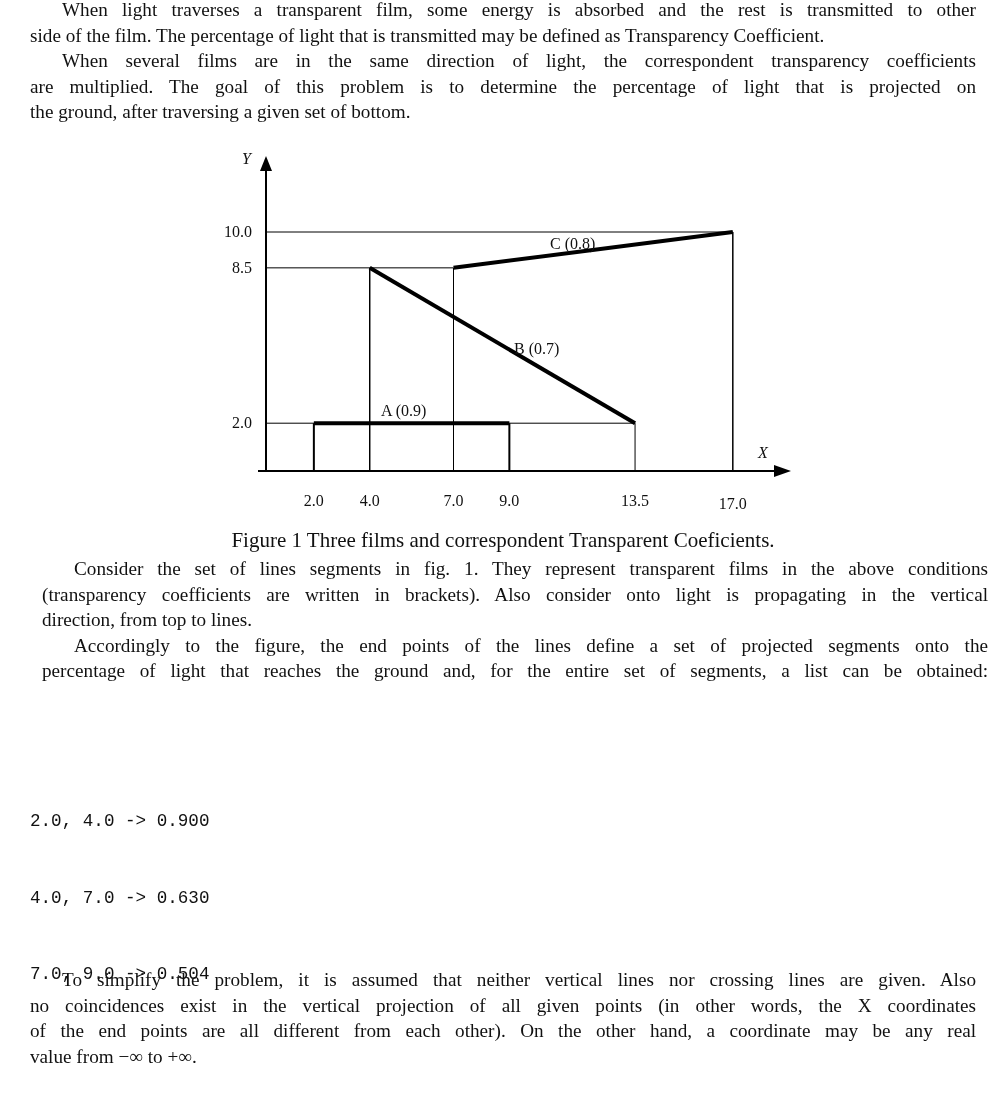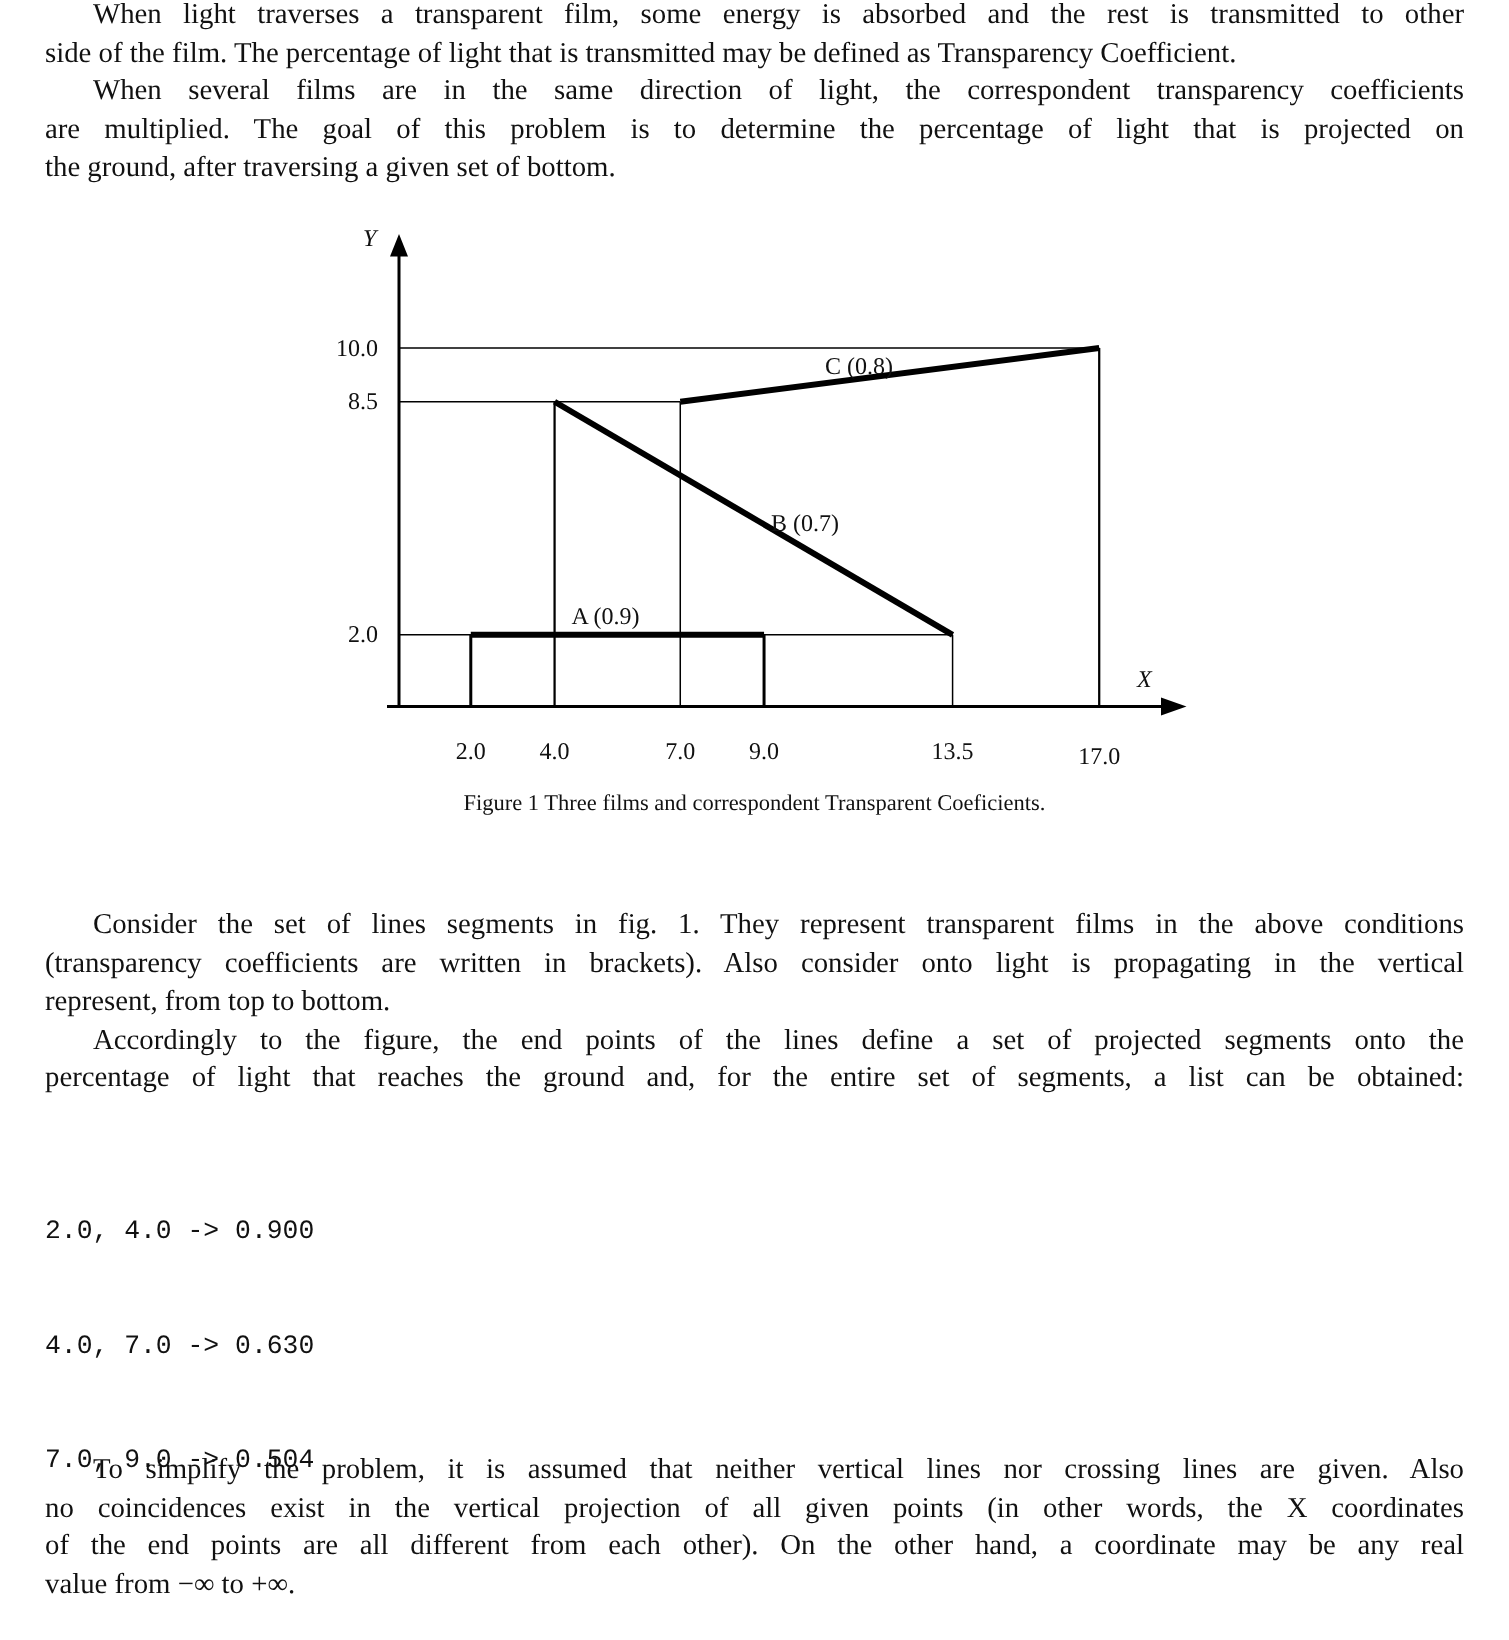--- a/index.html
+++ b/index.html
@@ -6,22 +6,22 @@
   body { width: 1006px; height: 1093px; position: relative; overflow: hidden;
          font-family: "DejaVu Serif", "Liberation Serif", serif; color: #111; }
   .para { position: absolute; left: 30px; width: 946px; font-size: 19.2px; line-height: 25.5px;
           text-align: justify; font-family: "Liberation Serif", serif; }
   .para .line { display: block; text-align: justify; text-align-last: justify; white-space: nowrap; }
   .para .line.last { text-align-last: left; }
   .indent { text-indent: 32px; }
   #p1 { top: -3px; }
   #fig { position: absolute; left: 0; top: 140px; }
   #caption { position: absolute; top: 528px; left: 0; width: 1006px; text-align: center;
-             font-size: 15px; font-family: "Liberation Serif", serif; }
-  #p3 { top: 604px; }
+             font-size: 21px; font-family: "Liberation Serif", serif; }
+  #p3 { top: 556px; margin-left: 12px; }
   #code { position: absolute; left: 30px; top: 758px; font-family: "Liberation Mono", "DejaVu Sans Mono", monospace;
           font-size: 17.6px; line-height: 25.5px; white-space: pre; }
   #p5 { top: 967px; }
   .ax-label { font-family: "Liberation Serif", serif; font-size: 16px; fill: #111; }
   .tick { font-family: "Liberation Serif", serif; font-size: 16px; fill: #111; }
   .seg-label { font-family: "Liberation Serif", serif; font-size: 16px; fill: #111; }
 </style>
 </head>
 <body>
 
@@ -74,21 +74,21 @@
     </g>
   <text id="xlabel" class="ax-label" font-style="italic" x="758" y="318">X</text>
   <text id="ylabel" class="ax-label" font-style="italic" x="242" y="24">Y</text>
 </svg>
 
 <div id="caption">Figure 1 Three films and correspondent Transparent Coeficients.</div>
 
 <div id="p3" class="para">
   <span class="line indent">Consider the set of lines segments in fig. 1. They represent transparent films in the above conditions</span>
   <span class="line">(transparency coefficients are written in brackets). Also consider onto light is propagating in the vertical</span>
-  <span class="line last">represent, from top to bottom.</span>
+  <span class="line last">direction, from top to lines.</span>
   <span class="line indent">Accordingly to the figure, the end points of the lines define a set of projected segments onto the</span>
   <span class="line">percentage of light that reaches the ground and, for the entire set of segments, a list can be obtained:</span>
 </div>
 
 <div id="code">
   <div>2.0, 4.0 -&gt; 0.900</div>
   <div>4.0, 7.0 -&gt; 0.630</div>
   <div>7.0, 9.0 -&gt; 0.504</div>
   
   

